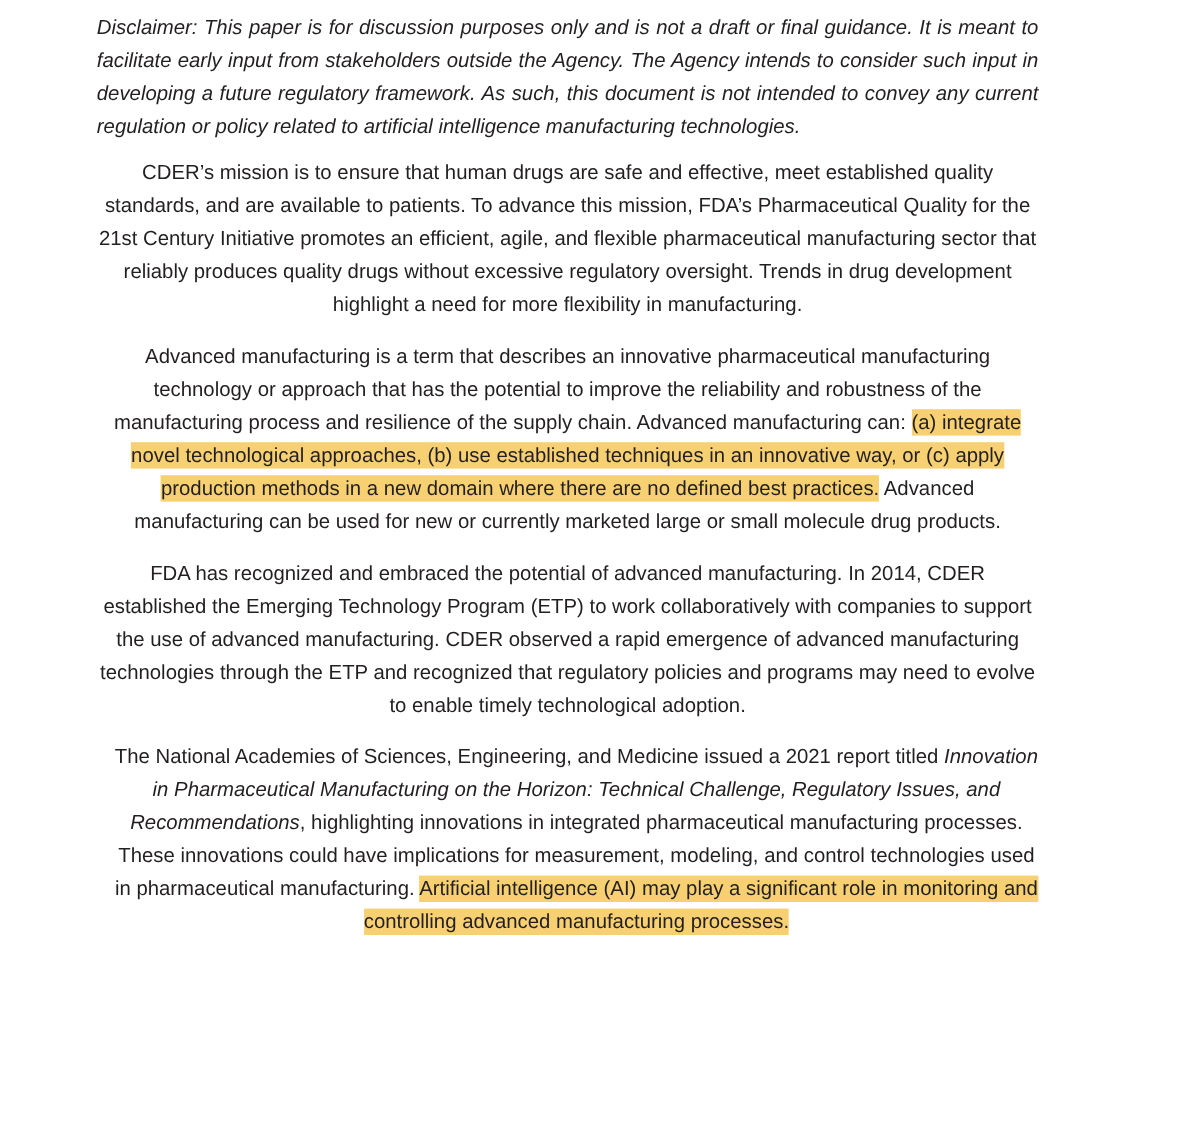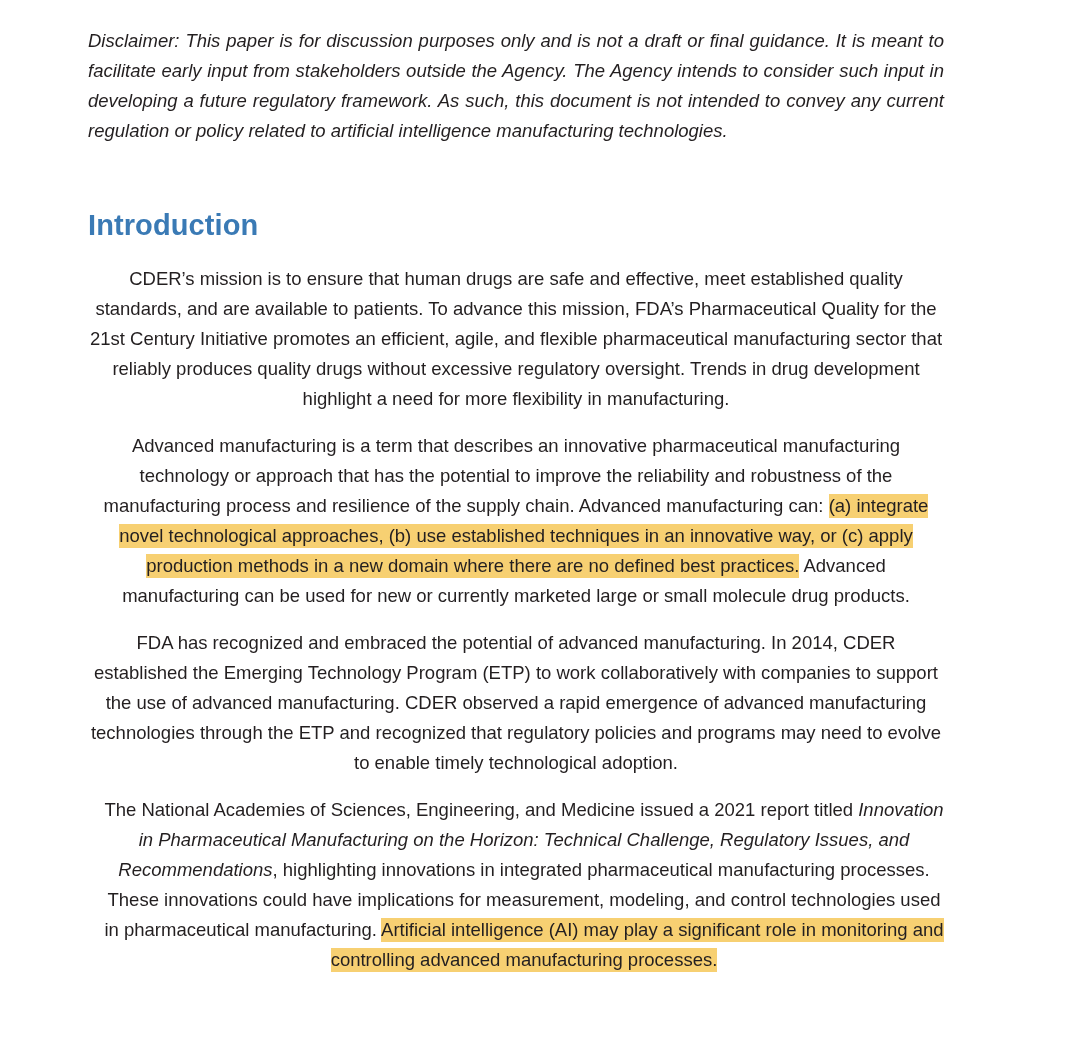--- a/index.html
+++ b/index.html
@@ -12,21 +12,21 @@
     height: 1042px;
     font-family: "Liberation Sans", sans-serif;
     color: #231f20;
     overflow: hidden;
   }
   .page {
     position: relative;
     width: 1074px;
     height: 1006px;
     box-sizing: border-box;
-    padding: 26px 130px 0 88px;
+    padding: 10px 130px 0 88px;
   }
   .disclaimer {
     font-style: italic;
     font-size: 18.5px;
     line-height: 30px;
     text-align: justify;
     text-justify: inter-word;
     color: #231f20;
     margin: 0 0 12px 0;
   }
@@ -59,20 +59,19 @@
     font-style: italic;
   }
 </style>
 </head>
 <body>
 
 <div class="page">
 
   <p class="disclaimer">Disclaimer: This paper is for discussion purposes only and is not a draft or final guidance. It is meant to facilitate early input from stakeholders outside the Agency. The Agency intends to consider such input in developing a future regulatory framework. As such, this document is not intended to convey any current regulation or policy related to artificial intelligence manufacturing technologies.</p>
 
-  <h1 class="section-title">Introduction</h1>
 
   <p class="body-par"><span>CDER’s mission is to ensure that human drugs are safe and effective, meet established quality standards, and are available to patients. To advance this  mission, FDA’s Pharmaceutical Quality for the 21st Century Initiative promotes an efficient, agile, and flexible pharmaceutical manufacturing sector that reliably produces quality drugs without excessive regulatory oversight. Trends in drug development highlight a need for more flexibility in manufacturing.</span></p>
   <p class="body-par"><span>Advanced manufacturing is a term that describes an innovative pharmaceutical manufacturing technology or approach that has the potential to improve the reliability and robustness of the manufacturing process and resilience of the supply chain. Advanced manufacturing can: </span><span class="hl">(a) integrate novel technological approaches, (b) use established techniques in an innovative way, or (c) apply production methods in a new domain where there are no defined best practices.</span><span> Advanced manufacturing can be used for new or currently marketed large or small molecule drug products.</span></p>
   <p class="body-par"><span>FDA has recognized and embraced the potential of advanced manufacturing. In 2014, CDER established the Emerging Technology Program (ETP) to work collaboratively with companies to support the use of advanced manufacturing. CDER observed a rapid emergence of advanced manufacturing technologies through the ETP and recognized that regulatory policies and programs may need to evolve to enable timely technological adoption.</span></p>
   <p class="body-par"><span>The National Academies of Sciences, Engineering, and Medicine issued a  2021 report titled </span><span class="ital">Innovation in Pharmaceutical Manufacturing on the Horizon: Technical Challenge, Regulatory Issues, and Recommendations</span><span>, highlighting innovations in integrated pharmaceutical manufacturing processes. These innovations could have implications for measurement, modeling, and control  technologies used in pharmaceutical manufacturing. </span><span class="hl">Artificial intelligence (AI) may play a significant role in monitoring and controlling advanced manufacturing processes.</span></p>
 
 </div>
 
 </body></html>

